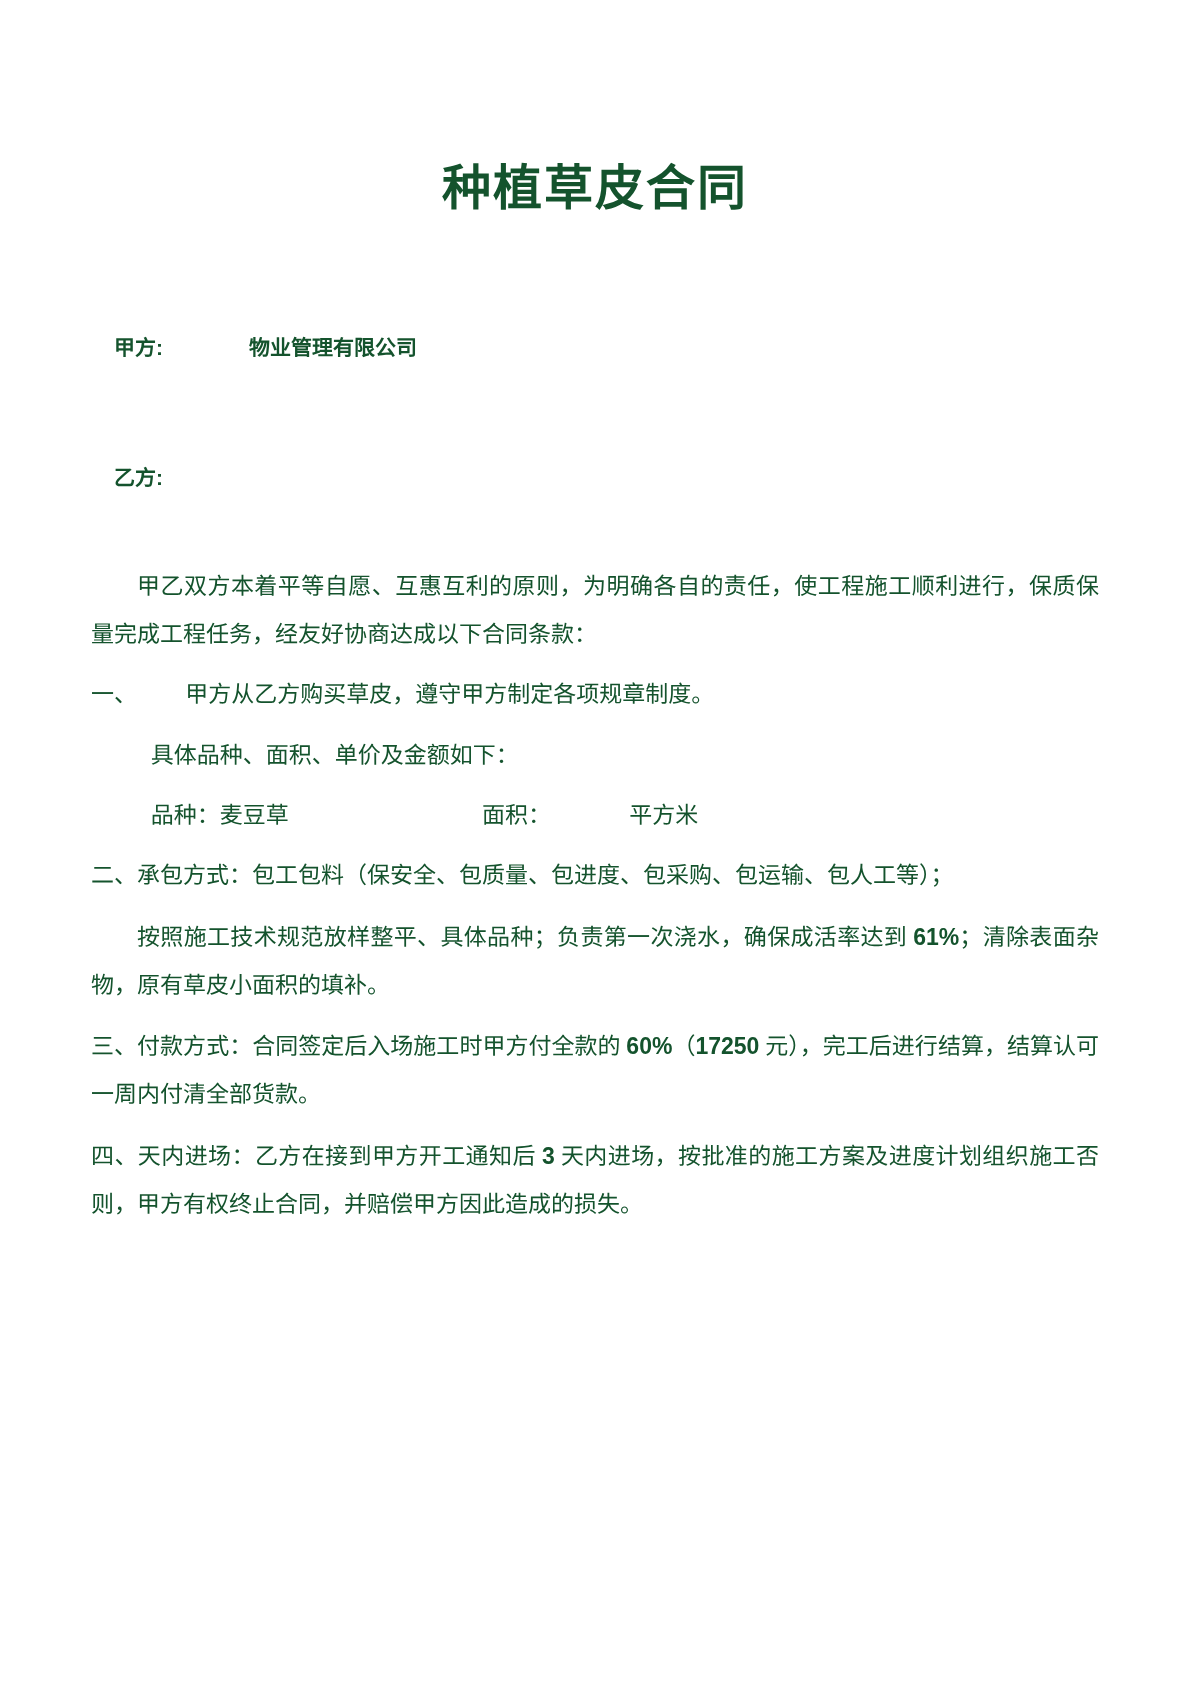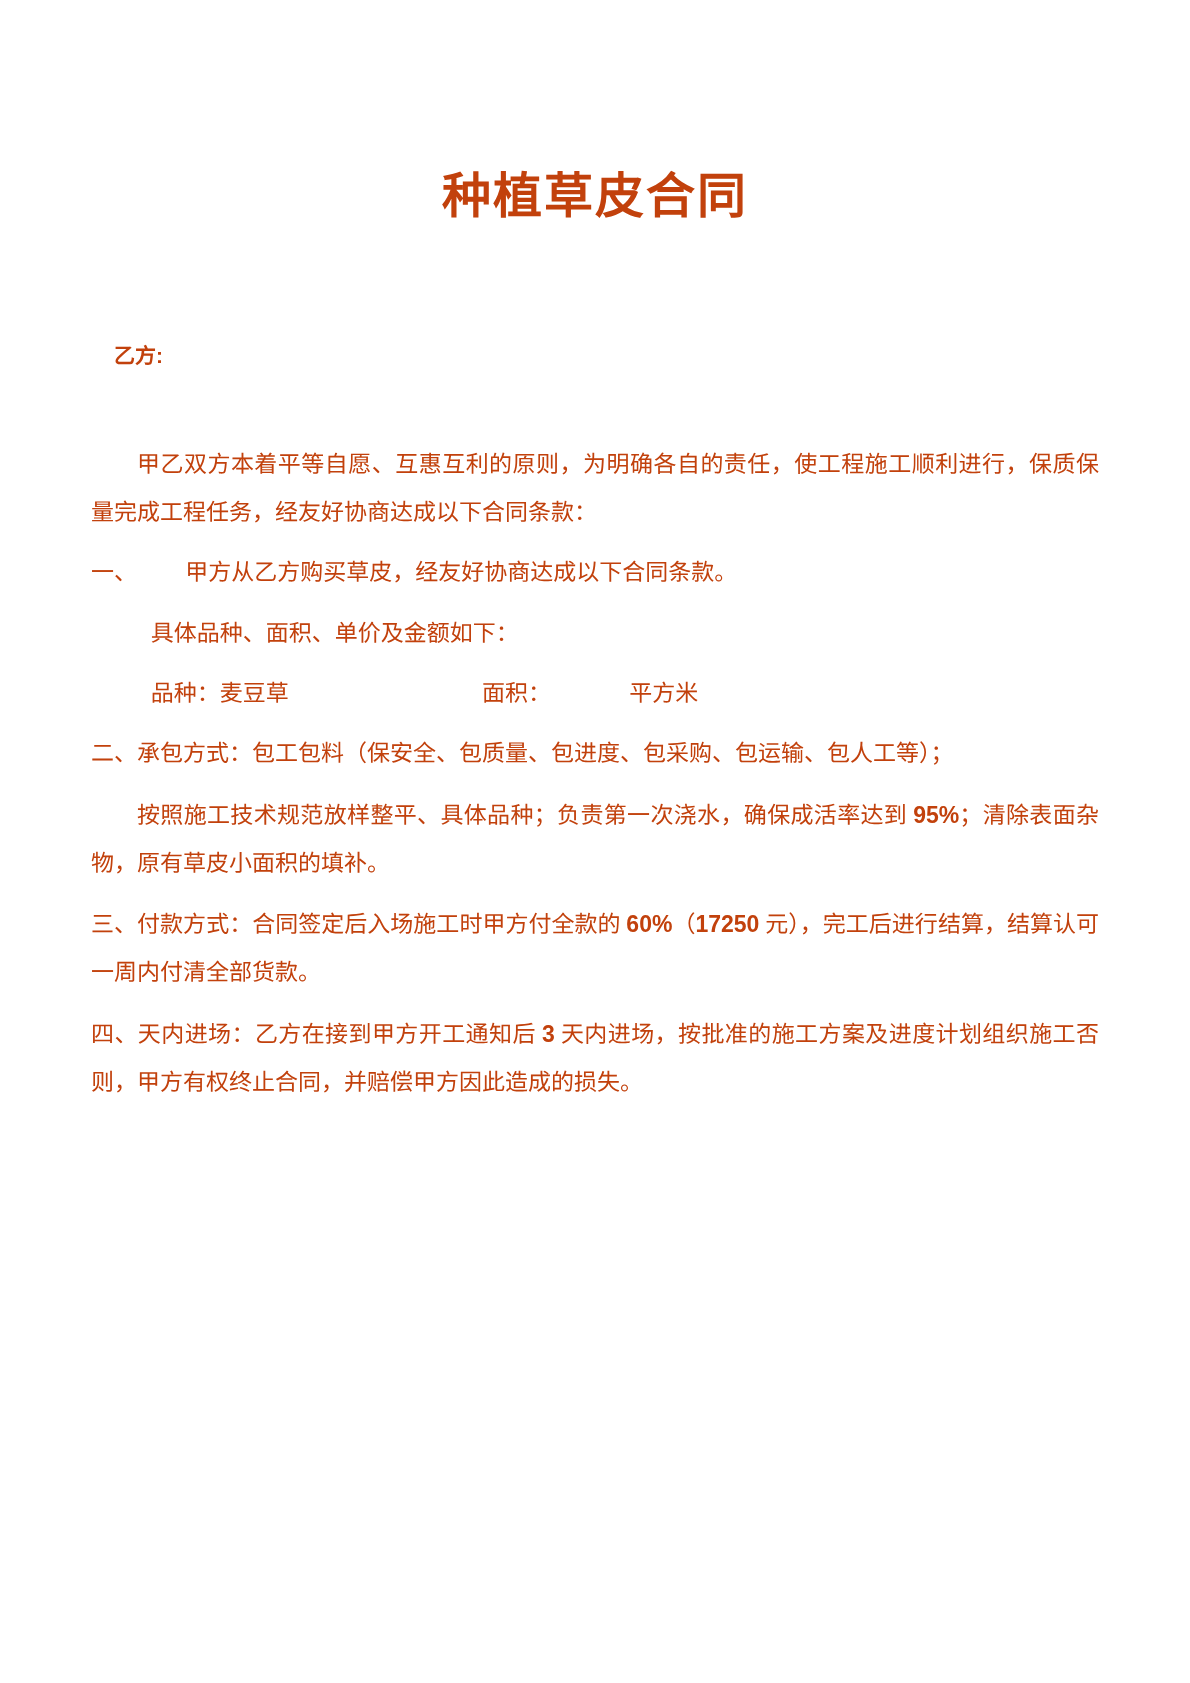--- a/index.html
+++ b/index.html
@@ -9,23 +9,23 @@
     background: #ffffff;
   }
 
   .page {
     position: relative;
     width: 1190px;
     height: 1449px;
     margin: 0 auto;
     background: #ffffff;
     box-sizing: border-box;
-    padding: 16px 79px;
+    padding: 8px 79px;
     font-family: "Liberation Serif", "DejaVu Serif", serif;
-    color: #c2410c;
+    color: #14532d;
     overflow: hidden;
   }
 
   
   .doc-title {
     margin: 0;
     padding-top: 152px;
     text-align: center;
     font-family: "Liberation Sans", "DejaVu Sans", sans-serif;
     font-size: 49px;
@@ -97,39 +97,42 @@
   .gap-blank-lg{ display: inline-block; width: 4.2em; }
 </style>
 </head>
 <body>
 
 <div class="page">
 
   <h1 class="doc-title">种植草皮合同</h1>
 
   <div class="party-block">
+    <div class="party-row">
+      <span class="party-label">甲方:</span><span class="party-value">物业管理有限公司</span>
+    </div>
     <div class="party-row second">
       <span class="party-label">乙方:</span><span class="party-value"></span>
     </div>
   </div>
 
   <div class="body-text">
 
     <p class="para indent2">甲乙双方本着平等自愿、互惠互利的原则，为明确各自的责任，使工程施工顺利进行，保质保量完成工程任务，经友好协商达成以下合同条款：</p>
 
-    <p class="para"><span>一、</span><span class="gap-wide"></span><span>甲方从乙方购买草皮，经友好协商达成以下合同条款。</span></p>
+    <p class="para"><span>一、</span><span class="gap-wide"></span><span>甲方从乙方购买草皮，遵守甲方制定各项规章制度。</span></p>
 
     <p class="para indent-sub"><span>具体品种、面积、单价及金额如下：</span></p>
 
     <p class="para indent-sub"><span>品种：</span><span>麦豆草</span><span class="gap-blank-lg"></span><span class="gap-blank-lg"></span><span>面积：</span><span class="gap-blank"></span><span>平方米</span></p>
 
 
     <p class="para"><span>二、</span><span>承包方式：包工包料（保安全、包质量、包进度、包采购、包运输、包人工等）；</span></p>
 
-    <p class="para indent2"><span>按照施工技术规范放样整平、具体品种；负责第一次浇水，确保成活率达到 </span><span class="num">95%</span><span>；清除表面杂物，原有草皮小面积的填补。</span></p>
+    <p class="para indent2"><span>按照施工技术规范放样整平、具体品种；负责第一次浇水，确保成活率达到 </span><span class="num">61%</span><span>；清除表面杂物，原有草皮小面积的填补。</span></p>
 
     <p class="para"><span>三、</span><span>付款方式：合同签定后入场施工时甲方付全款的 </span><span class="num">60%</span><span>（</span><span class="num">17250</span><span> 元），完工后进行结算，结算认可一周内付清全部货款。</span></p>
 
     <p class="para"><span>四、</span><span>天内进场：乙方在接到甲方开工通知后 </span><span class="num">3</span><span> 天内进场，按批准的施工方案及进度计划组织施工否则，甲方有权终止合同，并赔偿甲方因此造成的损失。</span></p>
 
 
 
   </div>
 </div>
 

